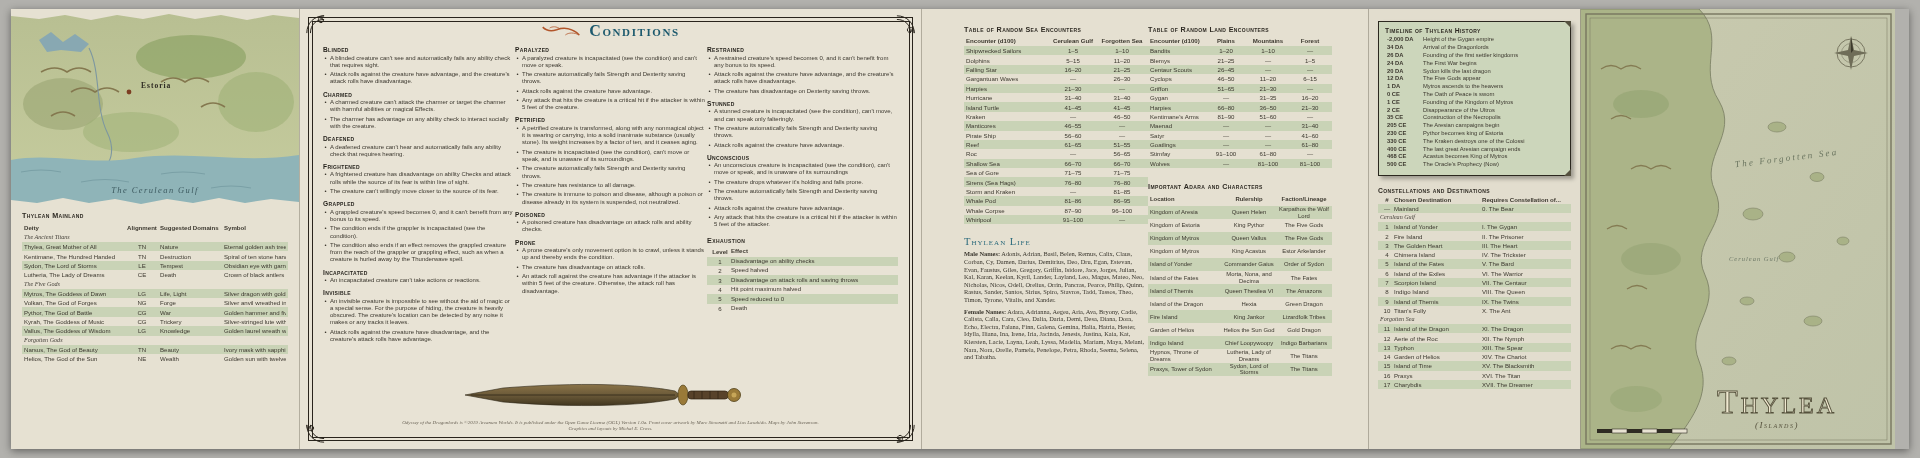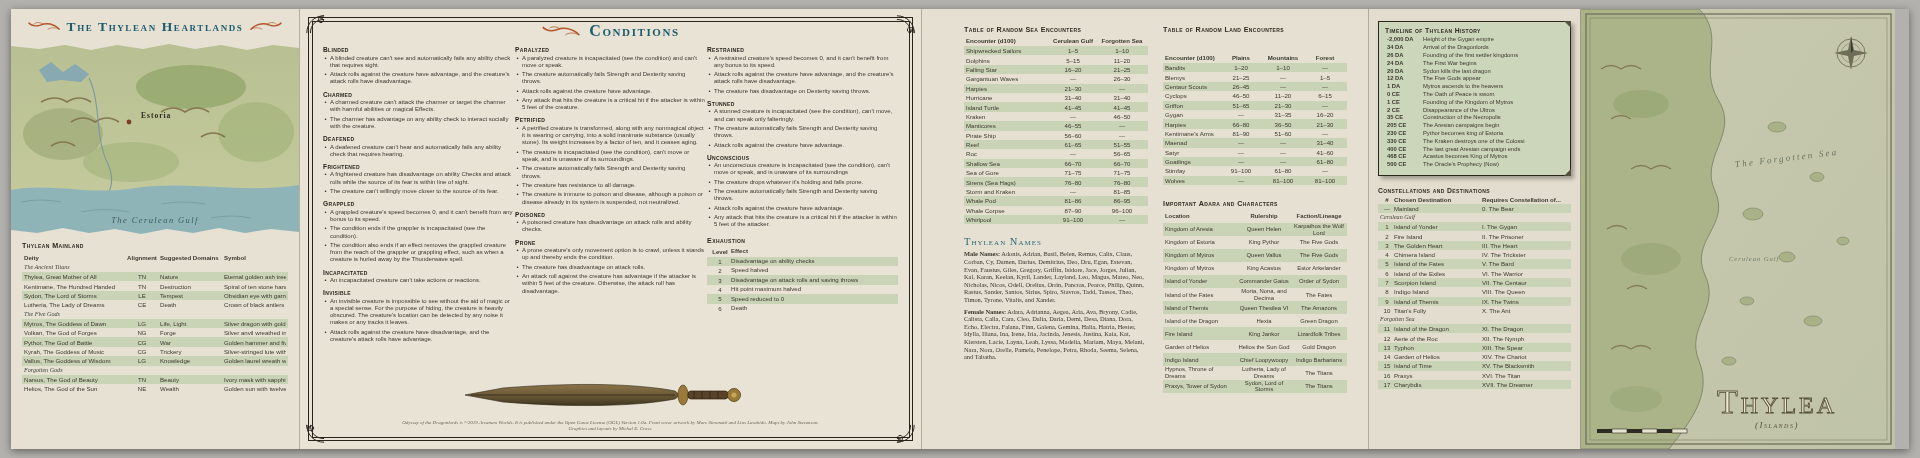--- a/index.html
+++ b/index.html
@@ -52,21 +52,21 @@
   .cond li{font-size:6px;line-height:7.2px;margin-bottom:2.2px;position:relative;color:#3c382f;}
   .cond li::before{content:"\2022";position:absolute;left:-5.5px;color:#3c382f;}
   #exh-table{margin-top:1px;}
   #exh-table .c0{flex:0 0 22px;text-align:center;}
   #exh-table .c1{flex:1;white-space:normal;line-height:6.8px;padding:1px 0;}
   .exh-head{margin-top:7px;}
   .sword-wrap{position:absolute;left:50%;bottom:25px;transform:translateX(-50%);}
   .attrib{position:absolute;left:50%;bottom:8px;transform:translateX(-50%);width:430px;text-align:center;font-family:"Liberation Serif",serif;font-style:italic;font-size:5px;line-height:6px;color:#6b6457;}
 
   
-  .p3in{display:flex;gap:15px;padding:16px 12px 0 42px;}
+  .p3in{display:flex;gap:0;padding:16px 12px 0 42px;}
   .p3col{width:184px;flex:0 0 auto;}
   .enc .c0{flex:1;}
   #sea-table .c1{flex:0 0 50px;text-align:center;}
   #sea-table .c2{flex:0 0 48px;text-align:center;}
   #land-table .c1,#land-table .c2,#land-table .c3{flex:0 0 40px;text-align:center;}
   #land-table .c2{flex:0 0 44px;}
   .names{margin-top:12px;}
   .names .serif-head{display:block;margin-bottom:3px;}
   .names p{margin:0 0 4px;font-family:"Liberation Serif",serif;font-size:6.4px;line-height:7.6px;color:#3a362e;text-align:left;}
   .names b{font-weight:bold;}
@@ -97,31 +97,20 @@
 
   svg text{font-family:"Liberation Serif","DejaVu Serif",serif;}
 </style>
 </head>
 <body>
 
 <div class="photo">
   <div class="screen">
 
     <div class="panel" id="p1">
-      <div class="p1-title">
-        <svg viewBox="0 0 46 14" width="34" height="11">
-            <path d="M44,11 C36,3 26,2 18,5 C12,7 6,6 2,2" fill="none" stroke="#b2562b" stroke-width="1.8"></path>
-            <path d="M44,11 C38,8 32,8 28,11 M22,4 C18,1 13,1 10,3" fill="none" stroke="#b2562b" stroke-width="0.9"></path>
-          </svg>
-        <span class="big-title">The Thylean Heartlands</span>
-        <svg viewBox="0 0 46 14" width="34" height="11">
-            <path d="M2,11 C10,3 20,2 28,5 C34,7 40,6 44,2" fill="none" stroke="#b2562b" stroke-width="1.8"></path>
-            <path d="M2,11 C8,8 14,8 18,11 M24,4 C28,1 33,1 36,3" fill="none" stroke="#b2562b" stroke-width="0.9"></path>
-          </svg>
-      </div>
       <div class="map1">
         <svg width="288" height="194" viewBox="0 0 288 194">
           <defs>
             <linearGradient id="lg1" x1="0" y1="0" x2="0" y2="1">
               <stop offset="0" stop-color="#b8bf92"></stop>
                 <stop offset="1" stop-color="#c6cc9e"></stop>
             </linearGradient>
           </defs>
           <rect x="0" y="0" width="288" height="194" fill="url(#lg1)"></rect>
           <ellipse cx="52" cy="92" rx="40" ry="26" fill="#a3ad7c" opacity=".8"></ellipse>
@@ -489,27 +478,27 @@
                 <span class="td c1">87–90</span>
                 <span class="td c2">96–100</span>
               </div>
               <div class="tr alt">
                 <span class="td c0">Whirlpool</span>
                 <span class="td c1">91–100</span>
                 <span class="td c2">—</span>
               </div>
             </div>
           <div class="names">
-            <span class="serif-head">Thylean Names</span>
+            <span class="serif-head">Thylean Life</span>
             <p><b>Male Names:</b><span> Adonis, Adrian, Basil, Belen, Remus, Calix, Claus, Corban, Cy, Damen, Darius, Demitrius, Deo, Dru, Egan, Estevan, Evan, Faustus, Giles, Gregory, Griffin, Isidore, Jace, Jorges, Julian, Kal, Karan, Keelan, Kyril, Lander, Layland, Leo, Magus, Mateo, Neo, Nicholas, Nicos, Odell, Orelius, Orrin, Pancras, Pearce, Philip, Quinn, Rastus, Sander, Santos, Sirius, Spiro, Stavros, Tadd, Tassos, Theo, Timon, Tyrone, Vitalis, and Xander.</span></p>
             <p><b>Female Names:</b><span> Adara, Adrianna, Aegea, Aria, Ava, Bryony, Cadie, Calista, Calla, Cara, Cleo, Dalia, Daria, Demi, Desa, Diana, Dora, Echo, Electra, Falana, Finn, Galena, Gemina, Halia, Hatria, Hester, Idylla, Iliana, Ina, Irene, Iria, Jacinda, Jenesis, Justina, Kaia, Kat, Kiersten, Lacie, Layna, Leah, Lyssa, Madelia, Mariam, Maya, Melani, Nara, Nora, Orelle, Pamela, Penelope, Petra, Rhoda, Seema, Selena, and Tabatha.</span></p>
           </div>
         </div>
         <div class="p3col">
-          <div class="sec-head" style="margin-bottom:18px;">Table of Random Land Encounters</div>
+          <div class="sec-head" style="margin-bottom:1px;">Table of Random Land Encounters</div>
           <div id="land-table" class="tbl enc">
               <div class="tr head">
                 <span class="td c0">Encounter (d100)</span>
                 <span class="td c1">Plains</span>
                 <span class="td c2">Mountains</span>
                 <span class="td c3">Forest</span>
               </div>
               <div class="tr alt">
                 <span class="td c0">Bandits</span>
                 <span class="td c1">1–20</span>

